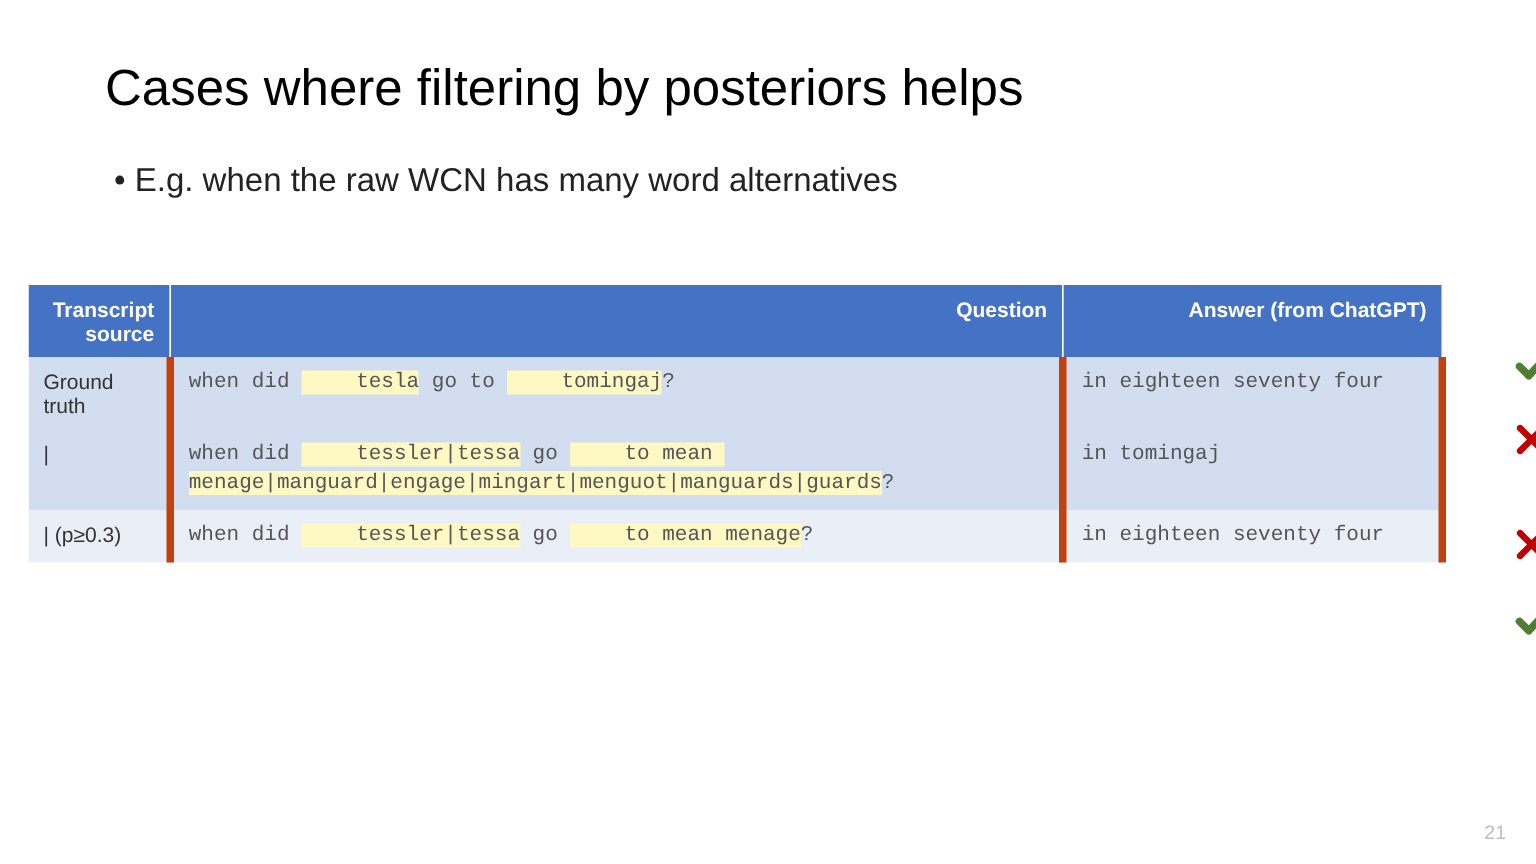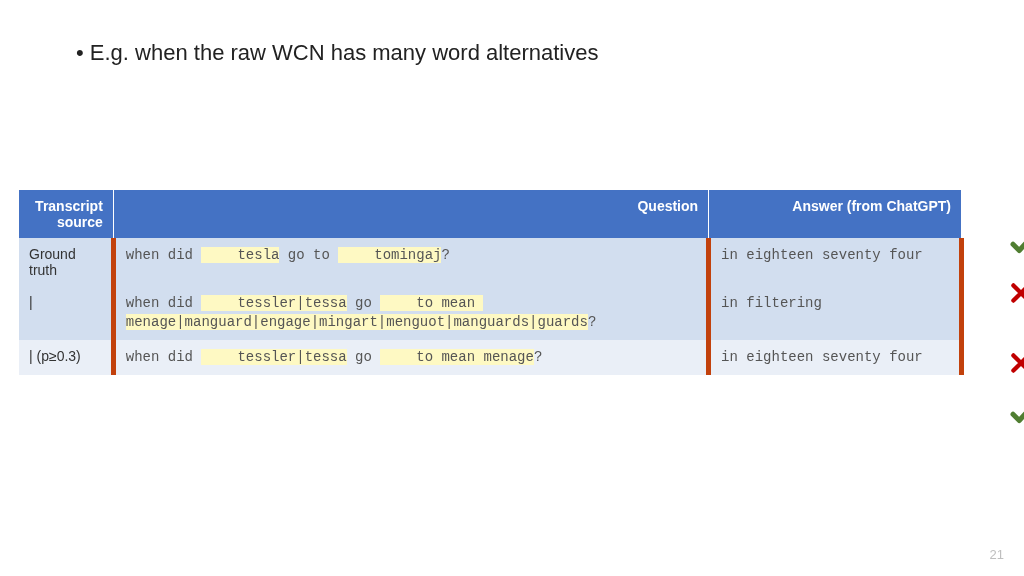--- a/index.html
+++ b/index.html
@@ -21,20 +21,21 @@
   col.c3 { width: 240px; }
   .hl { background: #fef9c3; color: #555; padding-left: 36px; }
   .marks { position: absolute; right: 16px; top: 190px; display: flex; flex-direction: column; }
   .mark { width: 30px; height: 30px; }
   .pagenum { position: absolute; right: 20px; bottom: 14px; color: #bfbfbf; font-size: 13px; }
 </style>
 </head>
 <body>
 
 <div class="slide">
+  <h1 class="title">Cases where filtering by posteriors helps</h1>
   <p class="bullet">E.g. when the raw WCN has many word alternatives</p>
 
   <div class="table-wrap">
     <table>
       <colgroup>
           <col class="c1">
           <col class="c2">
           <col class="c3">
         </colgroup>
       <thead>
@@ -46,21 +47,21 @@
       </thead>
       <tbody>
           <tr class="alt0">
             <td class="src">Ground truth</td>
             <td class="mono"><span>when did </span><span class="hl">tesla</span><span> go to </span><span class="hl">tomingaj</span><span>?</span></td>
             <td class="ans">in eighteen seventy four</td>
           </tr>
           <tr class="alt0">
             <td class="src">|</td>
             <td class="mono"><span>when did </span><span class="hl">tessler|tessa</span><span> go </span><span class="hl">to mean menage|manguard|engage|mingart|menguot|manguards|guards</span><span>?</span></td>
-            <td class="ans">in filtering</td>
+            <td class="ans">in tomingaj</td>
           </tr>
           <tr class="alt1">
             <td class="src">| (p≥0.3)</td>
             <td class="mono"><span>when did </span><span class="hl">tessler|tessa</span><span> go </span><span class="hl">to mean menage</span><span>?</span></td>
             <td class="ans">in eighteen seventy four</td>
           </tr>
         </tbody>
     </table>
   </div>
 

